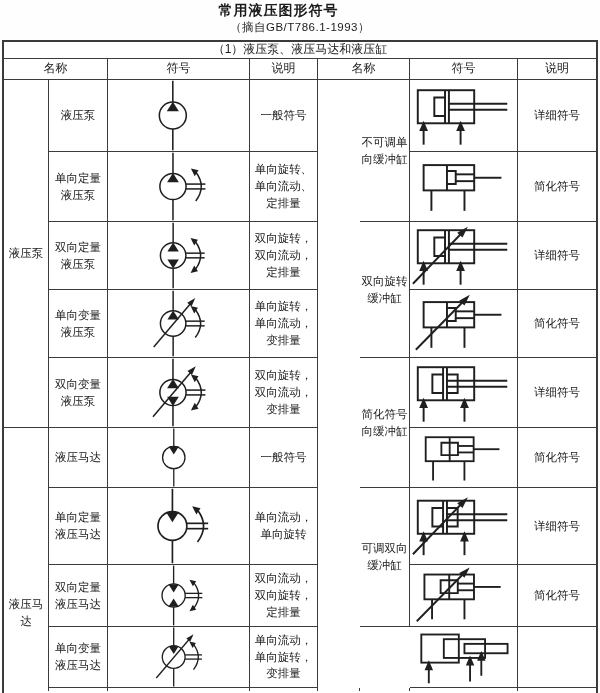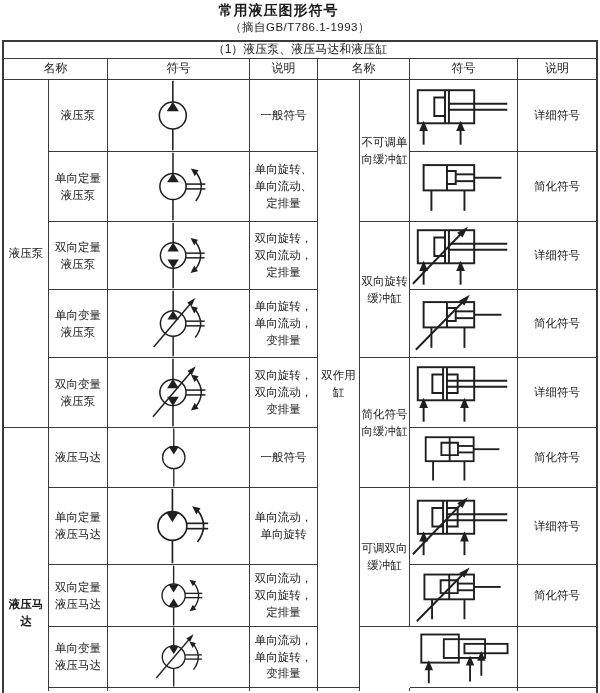--- a/index.html
+++ b/index.html
@@ -38,21 +38,21 @@
     display:flex;align-items:center;justify-content:center;
     text-align:center;
     font-size:11.5px;line-height:1.45;
     white-space:pre-line;
     overflow:hidden;
     padding:1px;
   }
   .hd{font-size:12px;}
   .nr{border-right:none;}
   .nb{border-bottom:none;}
-  .low{align-items:flex-start;padding-top:168px;font-weight:bold;}
+  .low{align-items:flex-start;padding-top:168px;}
   .sym{padding:0;}
   .sym svg{display:block;}
 </style>
 </head>
 <body>
 
 <div class="title">常用液压图形符号</div>
 <div class="subtitle">（摘自GB/T786.1-1993）</div>
 
 <div class="tbl">
@@ -216,22 +216,20 @@
   <div class="c" style="grid-area:8/4/9/5">一般符号</div>
   <div class="c" style="grid-area:9/4/10/5">单向流动，
 单向旋转</div>
   <div class="c" style="grid-area:10/4/11/5">双向流动，
 双向旋转，
 定排量</div>
   <div class="c" style="grid-area:11/4/12/5">单向流动，
 单向旋转，
 变排量</div>
 
-  <div class="c" style="grid-area:3/5/12/6">双作用
-缸</div>
 
   <div class="c" style="grid-area:3/6/5/7">不可调单
 向缓冲缸</div>
   <div class="c" style="grid-area:5/6/7/7">双向旋转
 缓冲缸</div>
   <div class="c" style="grid-area:7/6/9/7">简化符号
 向缓冲缸</div>
   <div class="c" style="grid-area:9/6/11/7">可调双向
 缓冲缸</div>
 

